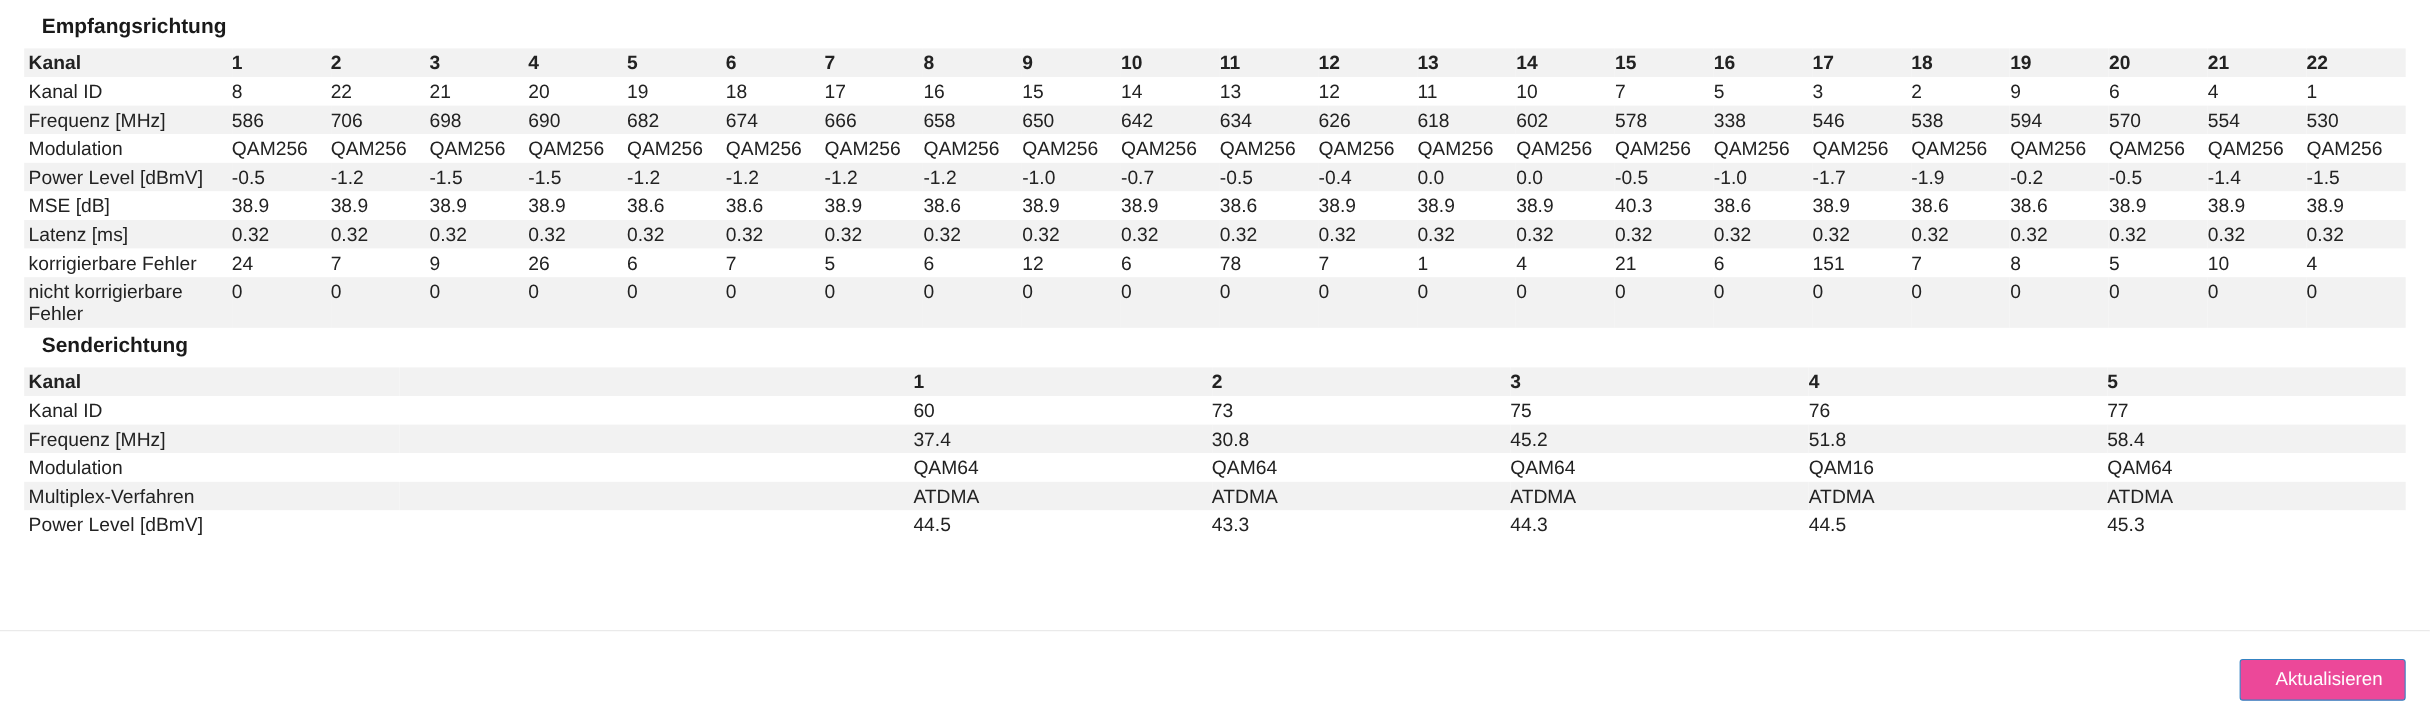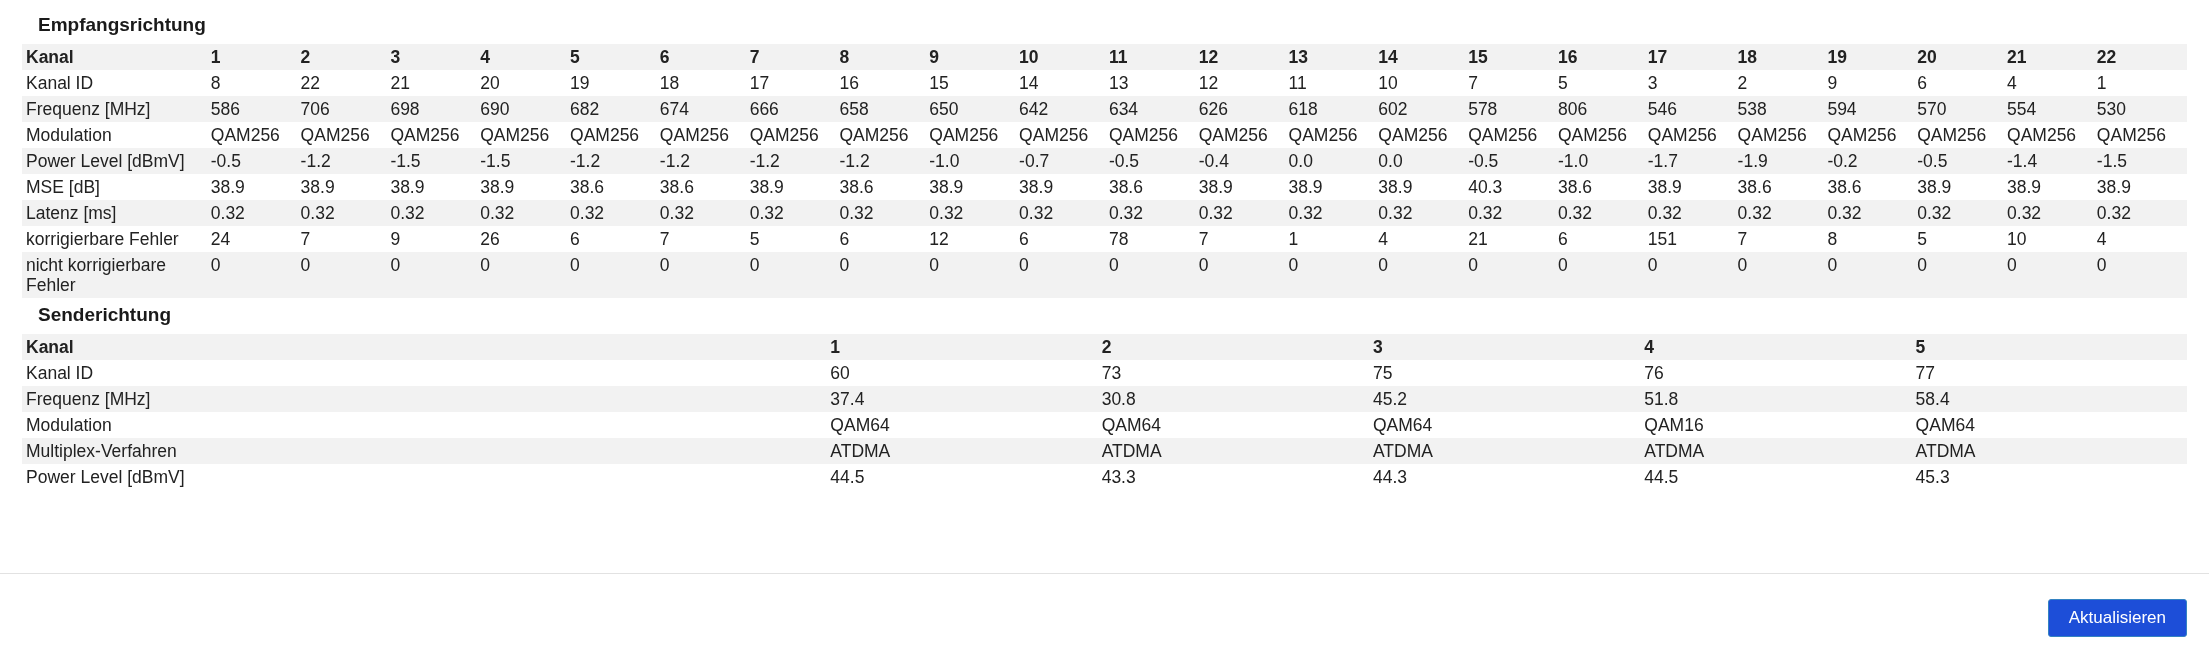--- a/index.html
+++ b/index.html
@@ -76,27 +76,27 @@
     left: 0;
     right: 0;
     top: 574px;
     height: 79px;
     background: #ffffff;
   }
   .btn-primary {
     position: absolute;
     right: 22px;
     top: 25px;
-    background: #1d4ed8;
+    background: #ec4899;
     color: #ffffff;
     border: 1px solid #3483c2;
     border-radius: 3px;
     font-size: 17px;
     font-family: "Liberation Sans", sans-serif;
-    padding: 9px 20px 10px 20px;
+    padding: 9px 20px 10px 32px;
     cursor: pointer;
     line-height: 1;
   }
   .wrap-label { white-space: normal !important; margin-left: 16px; }
 </style>
 </head>
 <body>
 
 <div class="page">
 
@@ -167,21 +167,21 @@
           <td class="cell">674</td>
           <td class="cell">666</td>
           <td class="cell">658</td>
           <td class="cell">650</td>
           <td class="cell">642</td>
           <td class="cell">634</td>
           <td class="cell">626</td>
           <td class="cell">618</td>
           <td class="cell">602</td>
           <td class="cell">578</td>
-          <td class="cell">806</td>
+          <td class="cell">338</td>
           <td class="cell">546</td>
           <td class="cell">538</td>
           <td class="cell">594</td>
           <td class="cell">570</td>
           <td class="cell">554</td>
           <td class="cell">530</td>
         </tr>
 
         <tr class="plain">
           <td class="rowlabel">Modulation</td>

